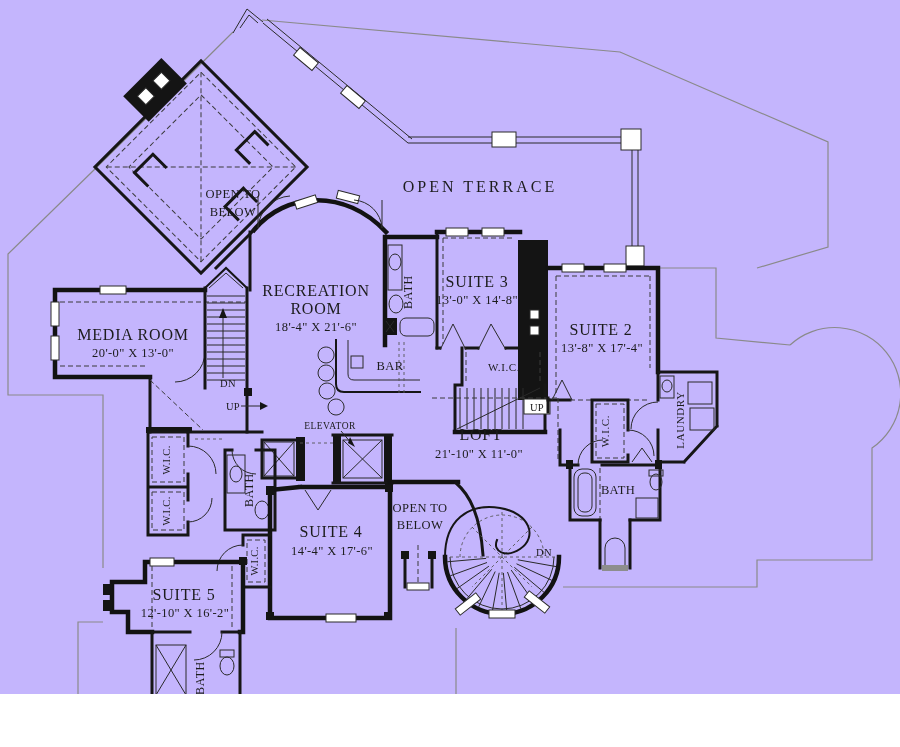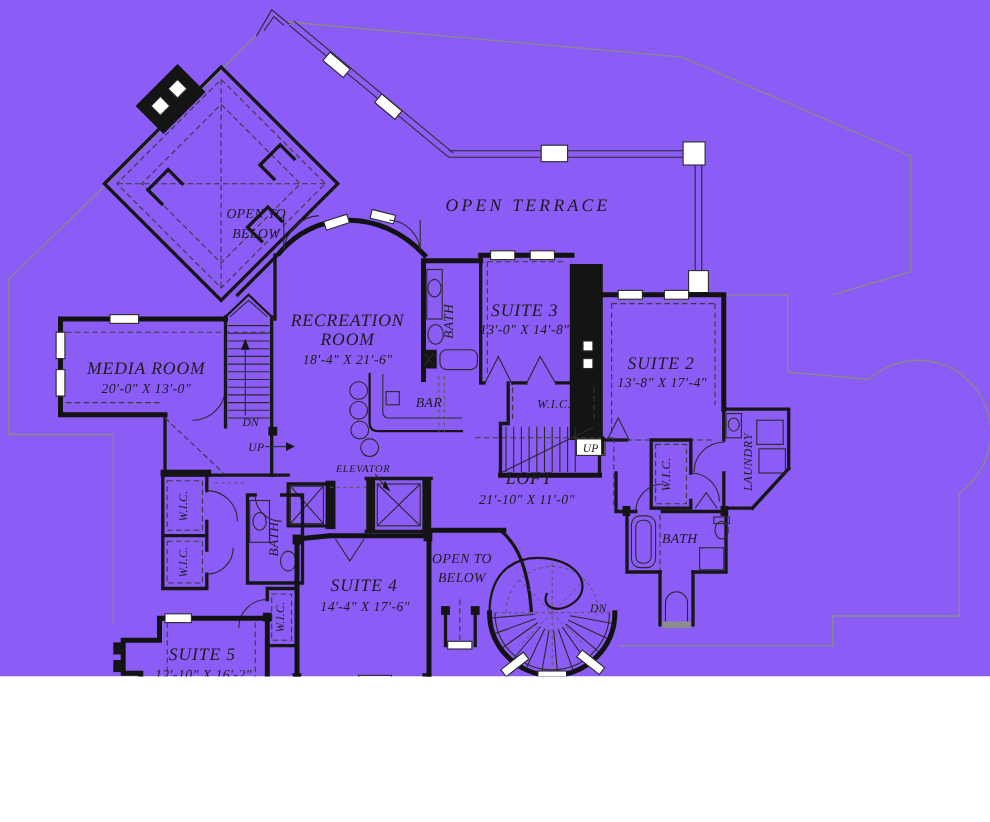--- a/index.html
+++ b/index.html
@@ -1,16 +1,16 @@
 <!DOCTYPE html>
 <html><head>
 <meta charset="utf-8">
 <style>
   html,body{margin:0;padding:0;background:#fff;}
-  #plan-wrap{width:900px;height:615px;background:#8b5cf6;position:relative;font-style:italic;}
+  #plan-wrap{width:900px;height:694px;background:#c4b5fd;position:relative;}
   svg{display:block}
   .w2{stroke:#161616;stroke-width:2;fill:none;stroke-linecap:square}
   .w3{stroke:#161616;stroke-width:3;fill:none;stroke-linecap:square}
   .w4{stroke:#121212;stroke-width:4.5;fill:none;stroke-linecap:square}
   .thin{stroke:#2a2a2a;stroke-width:1;fill:none}
   .out{stroke:#8a8a8a;stroke-width:1.2;fill:none}
   .dash{stroke:#3a3a3a;stroke-width:1;fill:none;stroke-dasharray:5 3}
   .dash2{stroke:#555;stroke-width:.9;fill:none;stroke-dasharray:3 3}
   .blk{fill:#141414;stroke:none}
   .win{fill:#ffffff;stroke:#2a2a2a;stroke-width:1}

